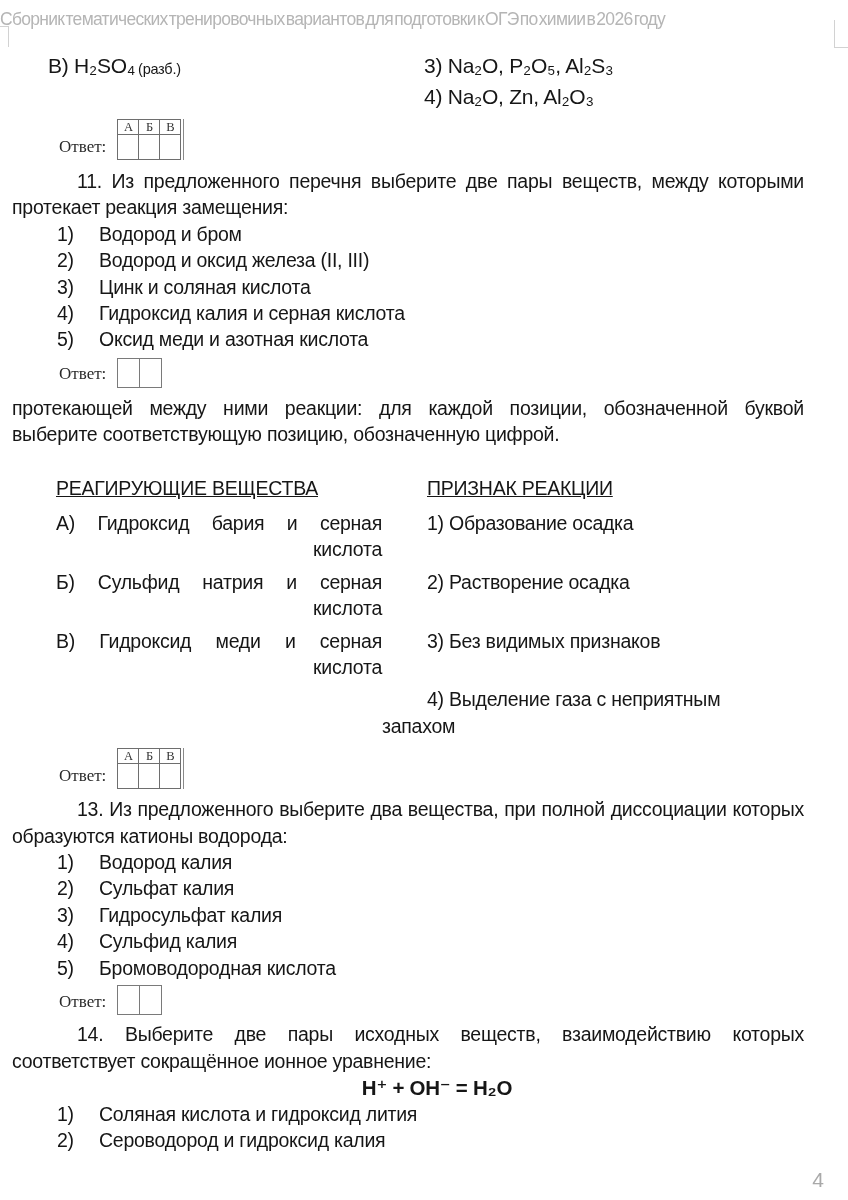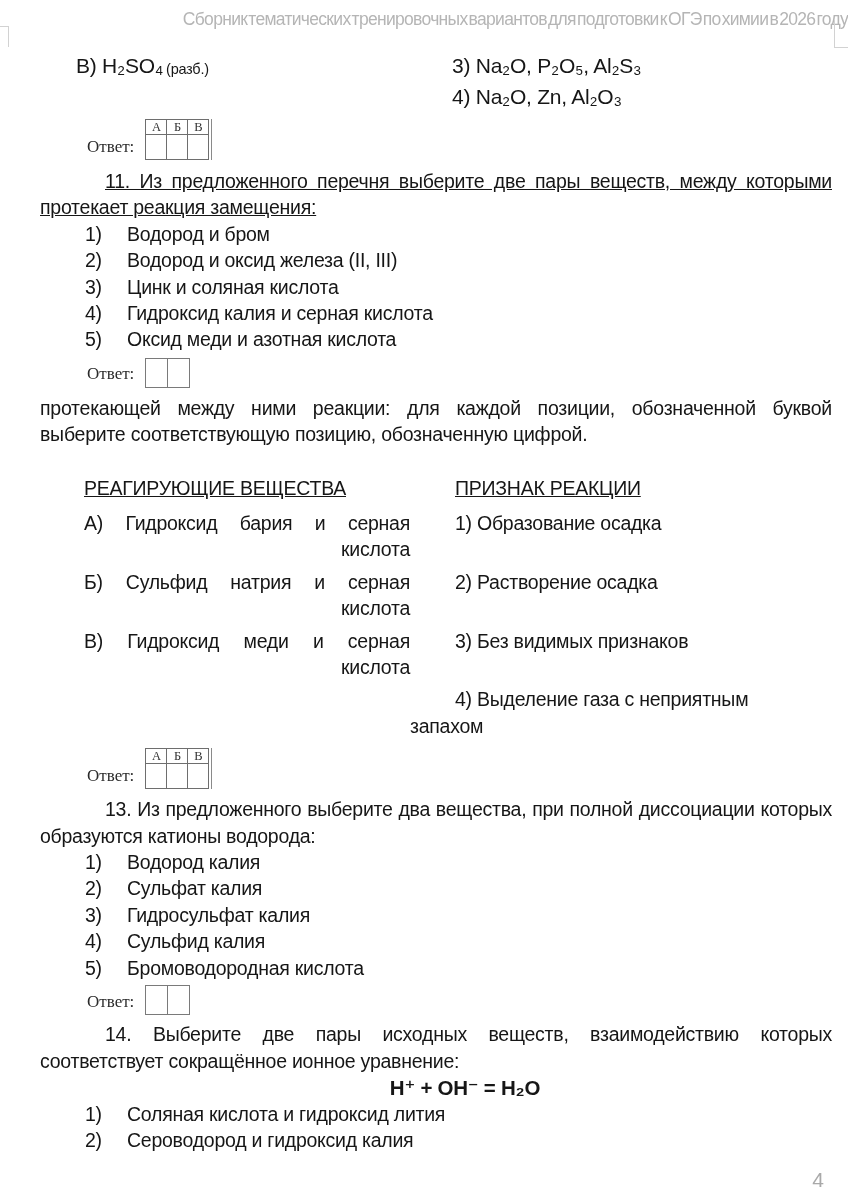--- a/index.html
+++ b/index.html
@@ -5,22 +5,22 @@
   * { margin:0; padding:0; box-sizing:border-box; }
   html,body { width:848px; height:1200px; }
   body {
     position:relative;
     background:#ffffff;
     font-family:"Liberation Sans","DejaVu Sans",sans-serif;
     color:#161616;
     overflow:hidden;
   }
   .pageheader {
-    position:absolute; top:9px; left:9px; right:0;
-    text-align:right;
+    position:absolute; top:9px; left:0; right:0;
+    text-align:left;
     color:#b5b5b5;
     font-size:17.5px;
     letter-spacing:-0.7px;
     word-spacing:-3px;
   }
   .mark-left {
     position:absolute; left:0; top:26px;
     width:9px; height:21px;
     border-top:1.5px solid #d2d2d2;
     border-right:1.5px solid #d2d2d2;
@@ -29,21 +29,21 @@
     position:absolute; right:0; top:20px;
     width:14px; height:28px;
     border-left:1.5px solid #d2d2d2;
     border-bottom:1.5px solid #d2d2d2;
   }
   .pagenum {
     position:absolute; top:1168px; right:24px;
     color:#a9a9a9; font-size:21px;
   }
   .content {
-    position:absolute; left:40px; top:46px; width:792px;
+    position:absolute; left:12px; top:46px; width:792px;
     font-size:19.5px; line-height:26.4px; letter-spacing:-0.25px;
   }
   
   .top-row { display:flex; margin-left:36px; margin-top:4px; font-size:21px; line-height:31px; }
   .top-left { width:376px; }
   .note { font-size:14.5px; position:relative; top:1px; margin-left:3px; }
   
   .ans { display:flex; align-items:flex-end; margin-left:47px; }
   .ans-label {
     font-family:"Liberation Serif","DejaVu Serif",serif;
@@ -80,21 +80,21 @@
   .rcell { grid-column:2; text-indent:45px; }
   .lcell .l1 { text-indent:44px; text-align:justify; text-align-last:justify; }
   .lcell .l2 { text-align:right; }
   
   .equation {
     text-align:center; font-weight:bold; font-size:20.5px;
     padding-left:58px; line-height:27px;
   }
   
   .ans1 { margin-top:7px; }
-  .p11  { margin-top:8px;text-decoration:underline; }
+  .p11  { margin-top:8px; }
   .ans2 { margin-top:5px; }
   .p12  { margin-top:7px; }
   .ans3 { margin-top:3px; }
   .p13  { margin-top:7px; }
   .ans4 { margin-top:4px; }
   .p14  { margin-top:6px; }
   .items14 { margin-top:0; }
 </style>
 </head>
 <body>

